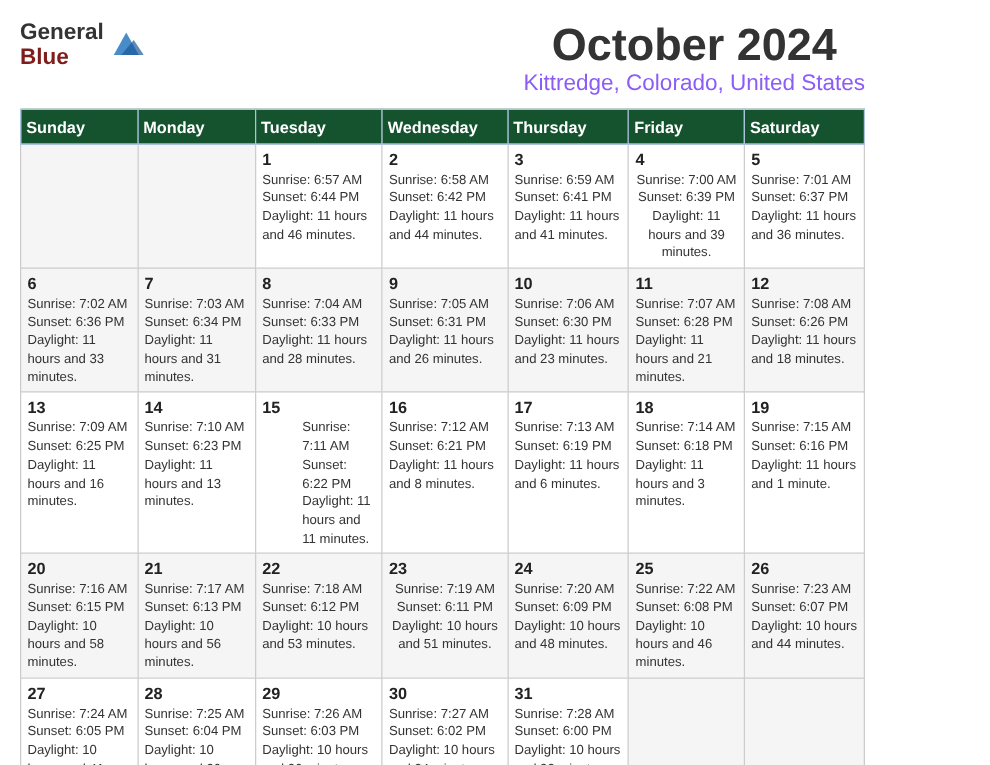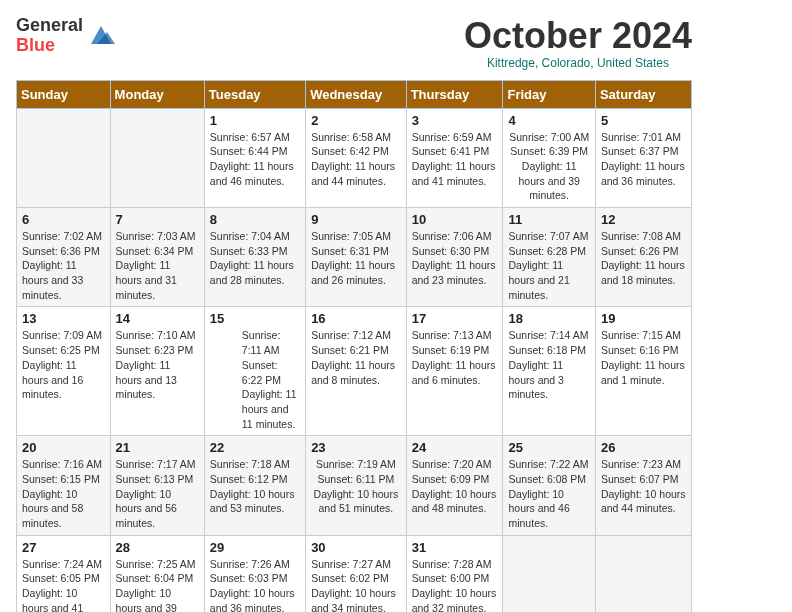--- a/index.html
+++ b/index.html
@@ -29,47 +29,47 @@
       line-height: 1.1;
     }
     .logo-general {
       font-size: 18px;
       font-weight: bold;
       color: #333;
     }
     .logo-blue {
       font-size: 18px;
       font-weight: bold;
-      color: #ef4444;
+      color: #7f1d1d;
     }
     .logo-icon {
       width: 28px;
       height: 28px;
       margin-left: 4px;
     }
     .title-block {
       text-align: center;
     }
     .month-title {
       font-size: 36px;
       font-weight: bold;
       color: #333;
       line-height: 1.1;
     }
     .location {
-      font-size: 12px;
-      color: #0f766e;
+      font-size: 18px;
+      color: #8b5cf6;
     }
     .calendar {
       width: 100%;
       border-collapse: collapse;
       border: 1px solid #ccc;
     }
     .calendar th {
-      background-color: #a16207;
+      background-color: #14532d;
       color: #fff;
       font-size: 13px;
       font-weight: bold;
       padding: 6px 4px;
       text-align: left;
       border: 1px solid #aac4e0;
     }
     .calendar td {
       vertical-align: top;
       border: 1px solid #ccc;

